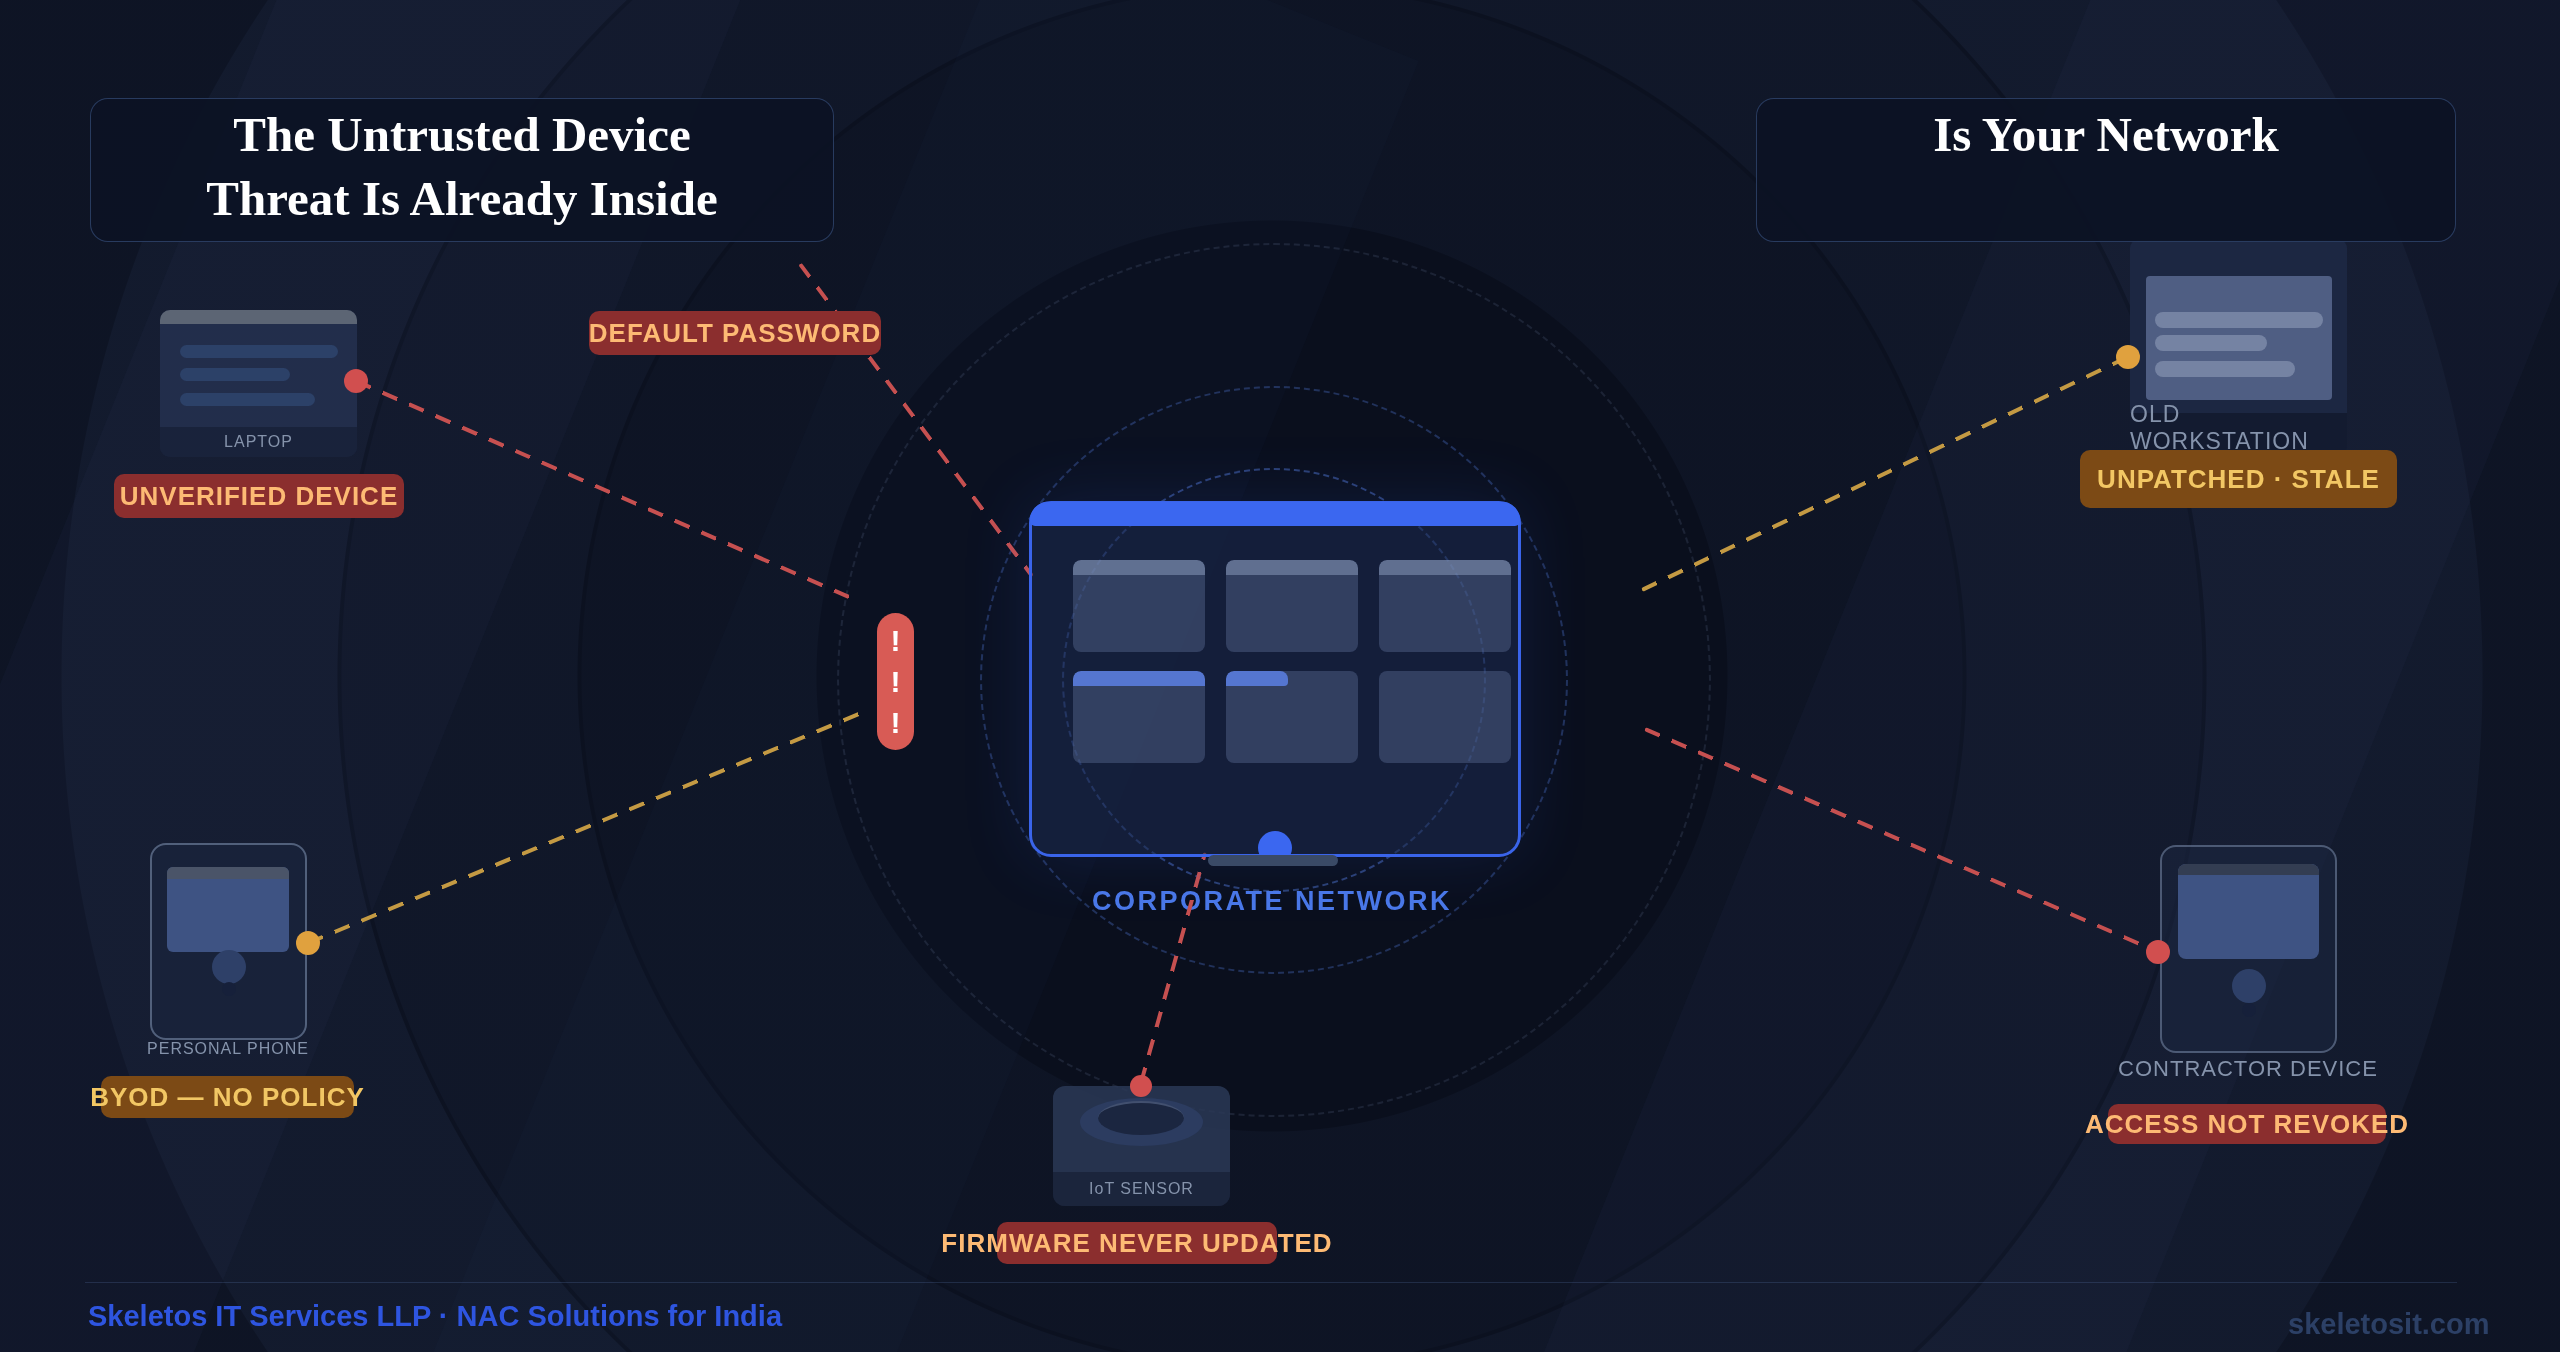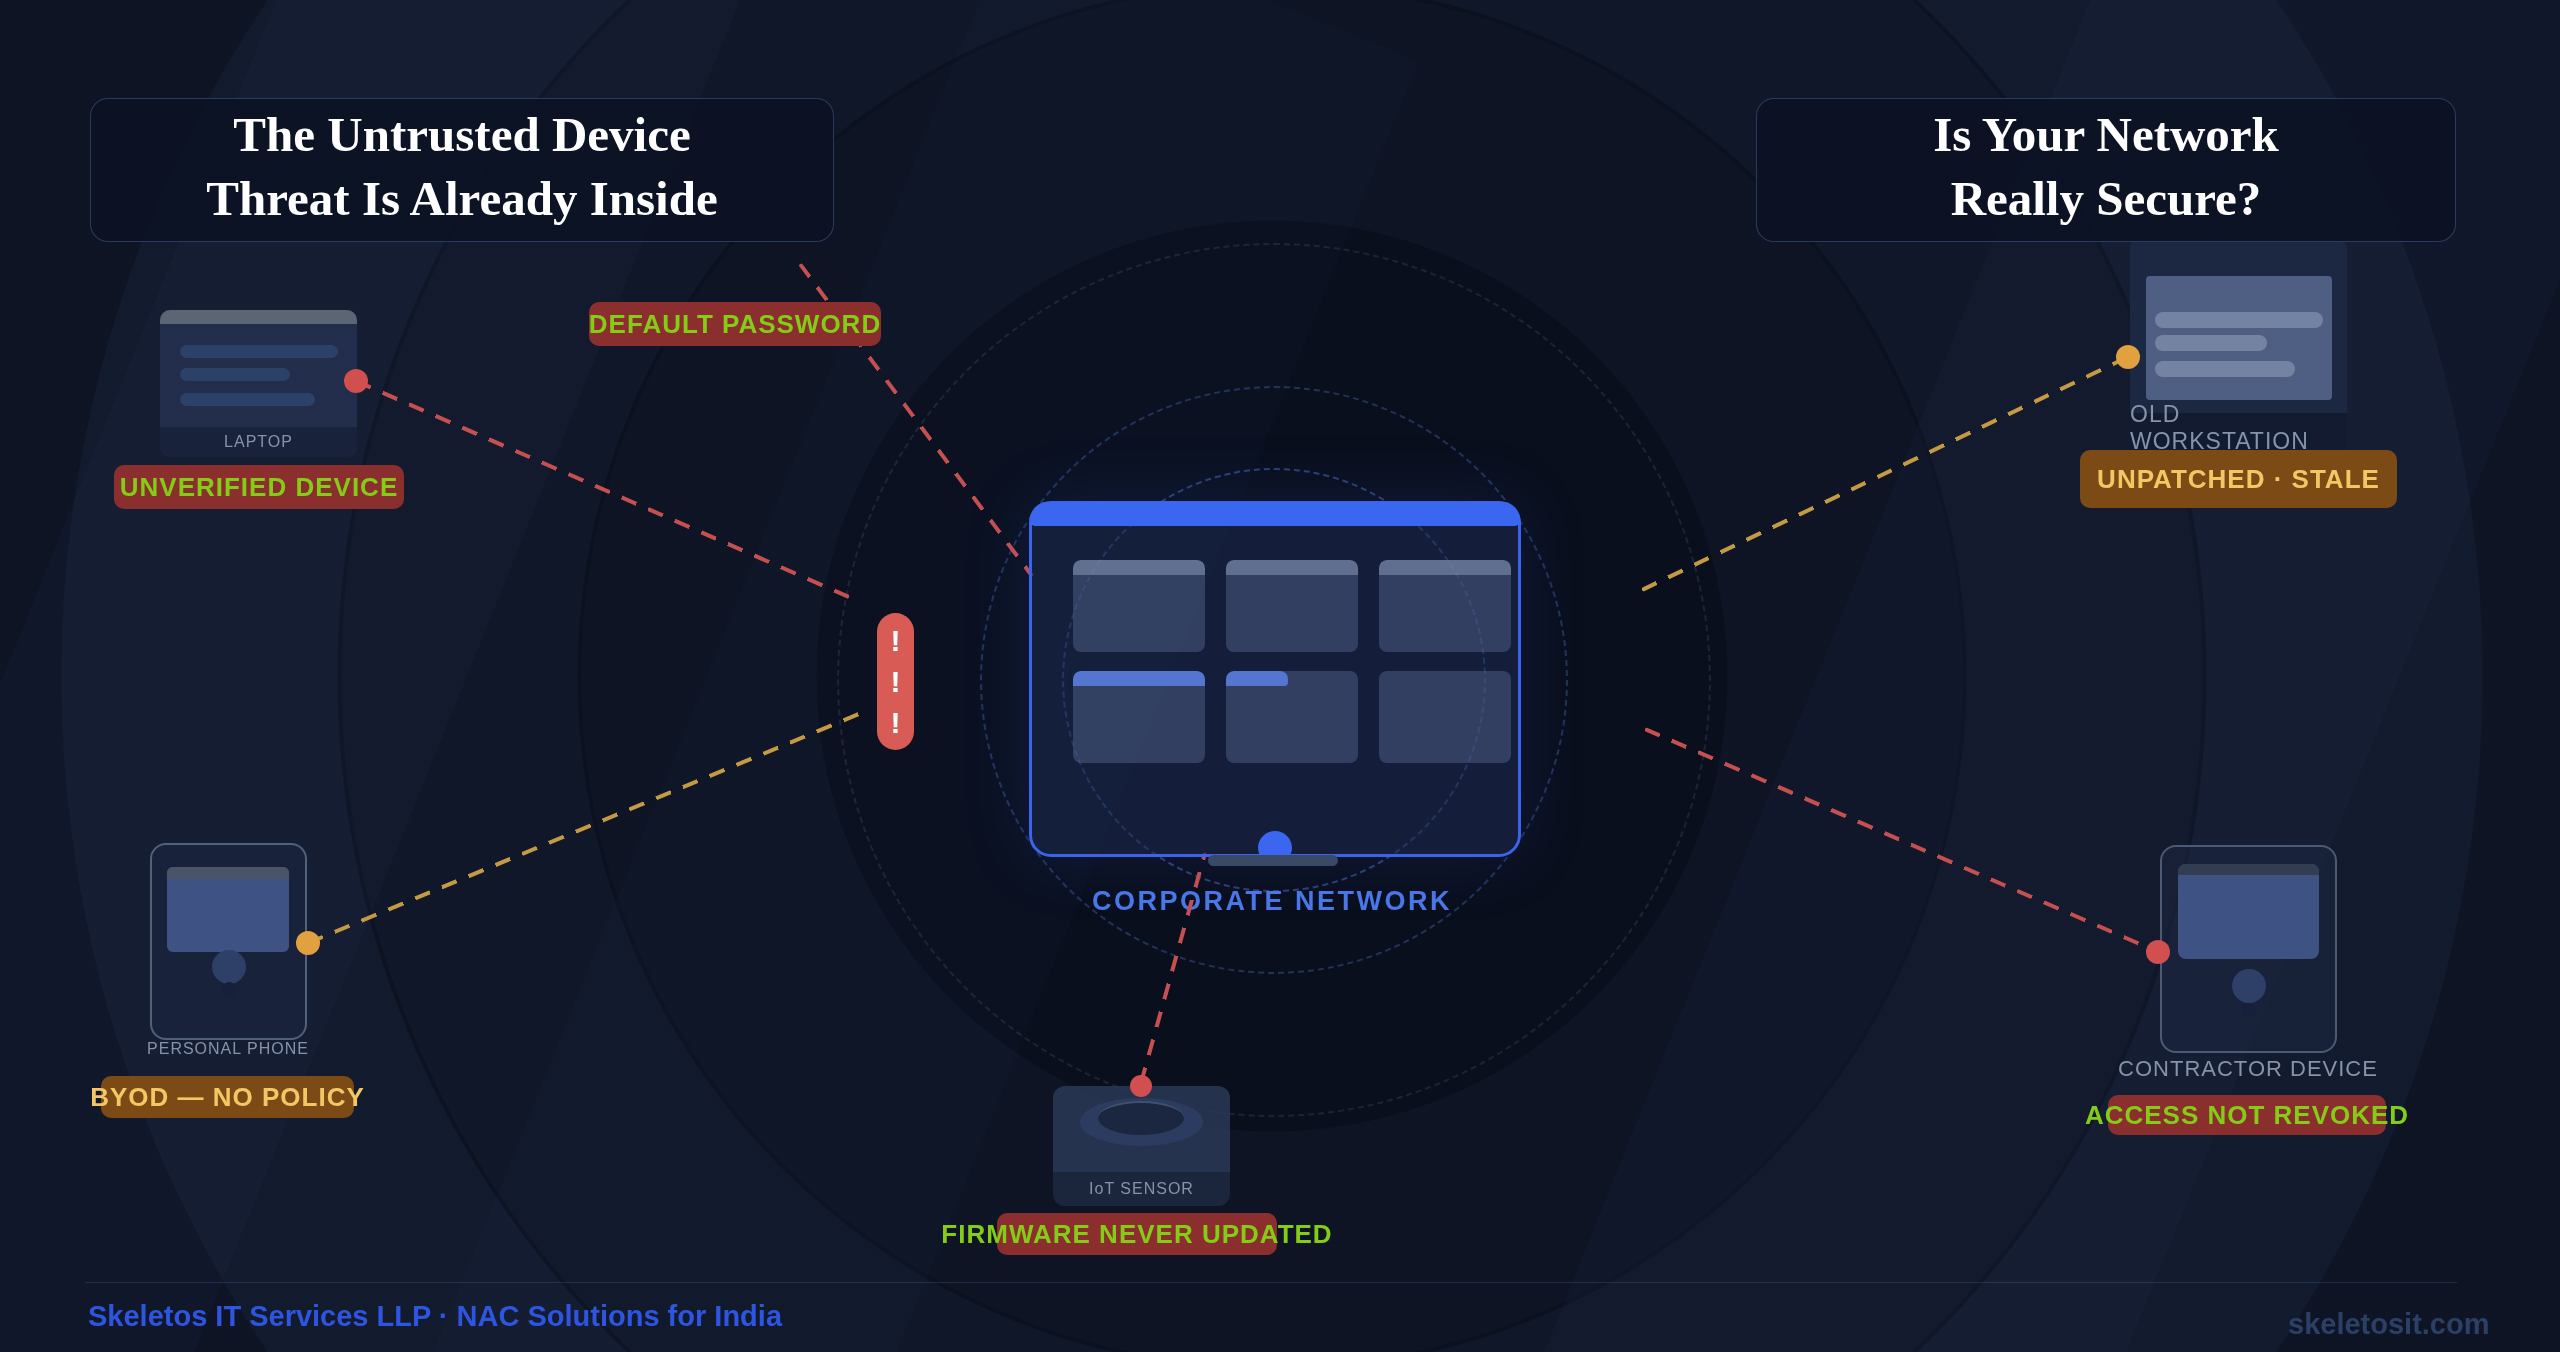--- a/index.html
+++ b/index.html
@@ -48,21 +48,21 @@
     display:flex;flex-direction:column;align-items:center;padding-top:4px;box-sizing:border-box;
     font-family:"Liberation Serif",serif;font-weight:bold;color:#ffffff;
     font-size:49px;line-height:1.3;text-align:center;}
   .tc-left{left:90px;width:744px;}
   .tc-right{left:1756px;width:700px;}
 
   
   .badge{position:absolute;height:44px;border-radius:10px;z-index:6;
     display:flex;align-items:center;justify-content:center;
     font-weight:bold;font-size:26px;letter-spacing:1px;white-space:nowrap;}
-  .badge.red{background:#8b2e2e;color:#84cc16;}
+  .badge.red{background:#8b2e2e;color:#fdba74;margin-top:9px;}
   .badge.amber{background:#7c4a15;color:#f2c764;}
   .bg-unverified{left:114px;top:465px;width:290px;}
   .bg-defpw{left:589px;top:302px;width:292px;}
   .bg-byod{left:101px;top:1076px;width:253px;height:42px;}
   .bg-unpatched{left:2080px;top:450px;width:317px;height:58px;}
   .bg-access{left:2108px;top:1095px;width:278px;height:40px;}
   .bg-firmware{left:997px;top:1213px;width:280px;height:42px;}
 
   
   .network{position:absolute;left:1029px;top:501px;width:486px;height:350px;z-index:4;
@@ -159,21 +159,20 @@
   <div class="line amber ln-workstation"></div>
   <div class="line red ln-contractor"></div>
   <div class="line red ln-iot"></div>
 
   <div class="title-card tc-left">
     <span>The Untrusted Device</span>
     <span>Threat Is Already Inside</span>
   </div>
   <div class="title-card tc-right">
     <span>Is Your Network</span>
-    <span>Really Secure?</span>
   </div>
 
   <div class="network">
     <div class="net-topbar"></div>
     <div class="ncard nc1">
         <div class="nhead"></div>
       </div>
     <div class="ncard nc2">
         <div class="nhead"></div>
       </div>

